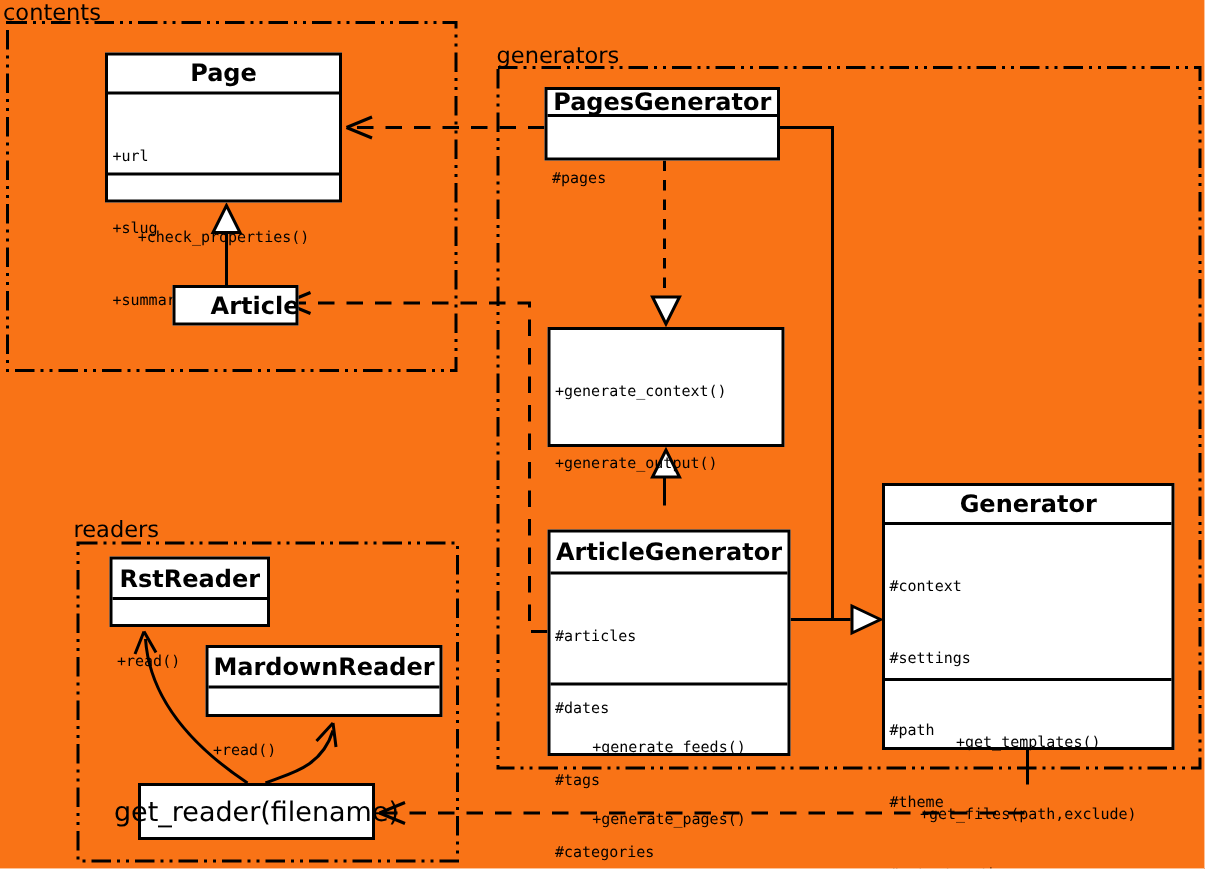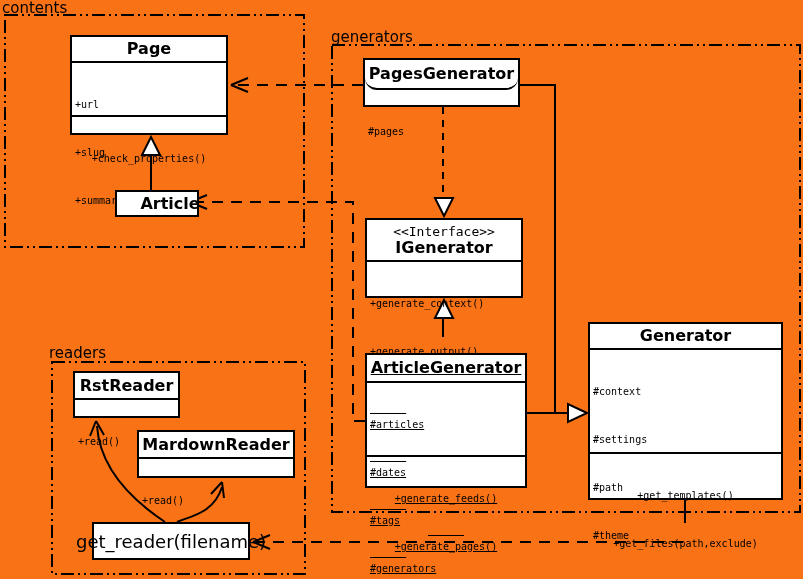--- a/index.html
+++ b/index.html
@@ -19,24 +19,24 @@
   .uml-sect.divided{border-top:2px solid #000;text-align:center;}
   .uml-sect .uml-line{height:16px;}
   .plain-box{position:absolute;background:#ffffff;border:2px solid #000;box-sizing:border-box;
              display:flex;align-items:center;justify-content:center;font-size:18px;white-space:nowrap;}
   
   #box-page{left:70px;top:35px;width:158px;height:100px;}
   #box-page .uml-title{height:26px;}
   #box-page .uml-attrs{height:52px;}
   #box-article{left:115px;top:190px;width:84px;height:27px;padding-left:26px;}
   #box-pagesgen{left:363px;top:58px;width:157px;height:49px;}
-  #box-pagesgen .uml-title{height:30px;border-radius:12px;}
+  #box-pagesgen .uml-title{height:18px;}
   #box-igen{left:365px;top:218px;width:158px;height:80px;}
   #box-igen .uml-title{height:42px;}
-  #box-articlegen{left:365px;top:353px;width:162px;height:135px;text-decoration:underline;}
+  #box-articlegen{left:365px;top:353px;width:162px;height:151px;}
   #box-articlegen .uml-title{height:28px;}
   #box-articlegen .uml-attrs{height:72px;}
   #box-generator{left:588px;top:322px;width:195px;height:178px;}
   #box-generator .uml-title{height:26px;}
   #box-generator .uml-attrs{height:102px;}
   #box-rst{left:73px;top:371px;width:107px;height:47px;}
   #box-rst .uml-title{height:27px;}
   #box-markdown{left:137px;top:430px;width:158px;height:48px;}
   #box-markdown .uml-title{height:27px;}
   #box-getreader{left:92px;top:522px;width:158px;height:38px;}
@@ -107,37 +107,33 @@
   </div>
 
   <div class="uml-class" id="box-pagesgen">
     <div class="uml-title">PagesGenerator</div>
     <div class="uml-sect">
       <div class="uml-line">#pages</div>
     </div>
   </div>
 
   <div class="uml-class" id="box-igen">
-    <div class="uml-title">
-      <span class="stereotype">&lt;&lt;Interface&gt;&gt;</span>
-      <span>IGenerator</span>
-    </div>
     <div class="uml-sect">
       <div class="uml-line">+generate_context()</div>
       <div class="uml-line">+generate_output()</div>
     </div>
   </div>
 
   <div class="uml-class" id="box-articlegen">
     <div class="uml-title">ArticleGenerator</div>
     <div class="uml-sect uml-attrs">
       <div class="uml-line">#articles</div>
       <div class="uml-line">#dates</div>
       <div class="uml-line">#tags</div>
-      <div class="uml-line">#generators</div>
+      <div class="uml-line">#categories</div>
     </div>
     <div class="uml-sect divided">
       <div class="uml-line">+generate_feeds()</div>
       <div class="uml-line">+generate_pages()</div>
     </div>
   </div>
 
   <div class="uml-class" id="box-generator">
     <div class="uml-title">Generator</div>
     <div class="uml-sect uml-attrs">

